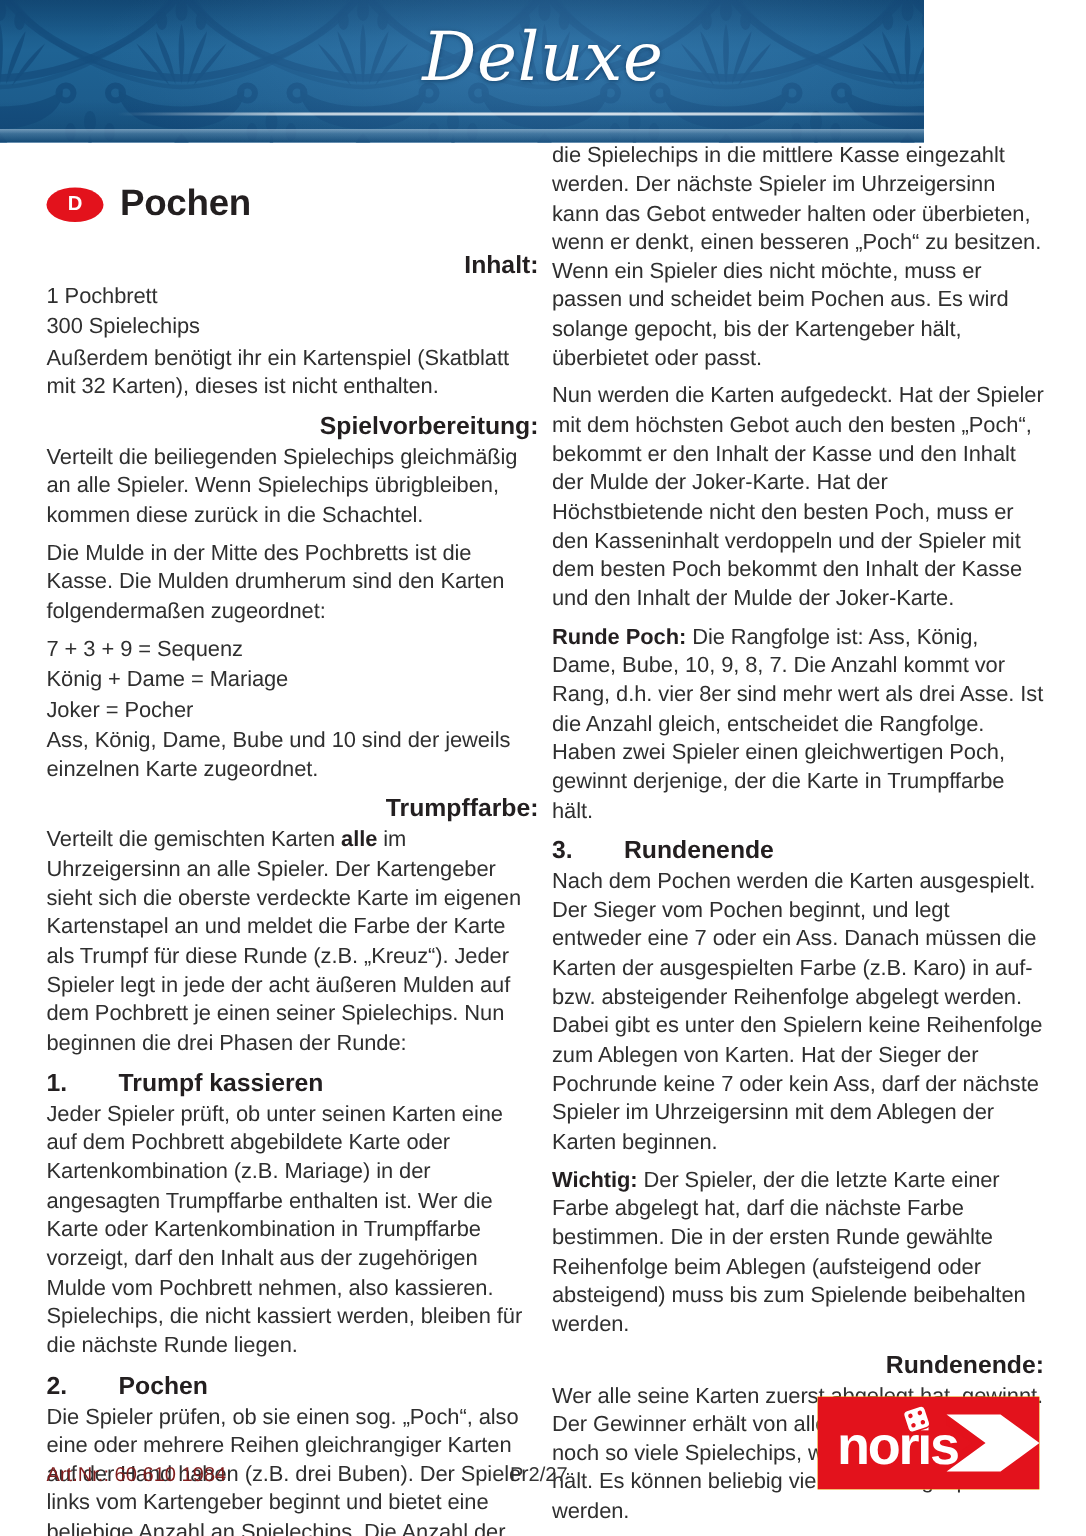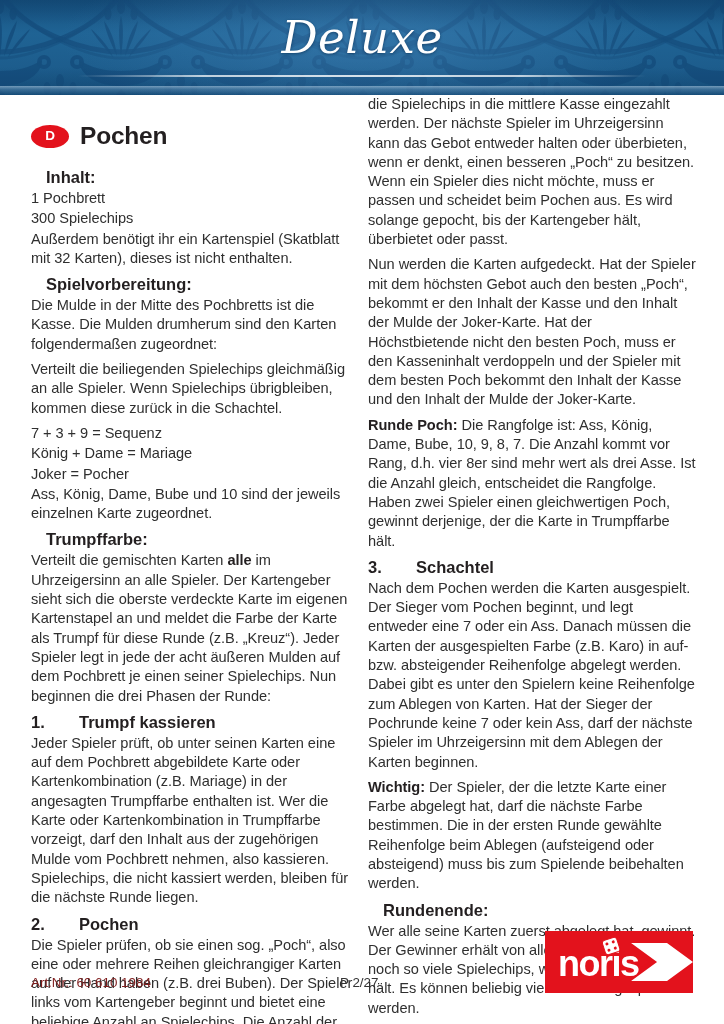--- a/index.html
+++ b/index.html
@@ -13,21 +13,21 @@
     font-family: "Liberation Sans", sans-serif;
     color: #2b2b2b;
     overflow: hidden;
     position: relative;
   }
 
   
   .header {
     position: absolute;
     left: 0; top: 0;
-    width: 724px;
+    width: 616px;
     height: 95px;
     overflow: hidden;
     background: #1d5b8f;
   }
   .header-bg {
     position: absolute;
     left: 0; top: 0;
     width: 724px;
     height: 95px;
   }
@@ -116,20 +116,21 @@
   .col-left  { left: 31px; }
   .col-right { left: 368px; top: 0px; }
 
   
   .h2 {
     font-size: 16.5px;
     font-weight: bold;
     color: #231f20;
     margin: 4px 0 1px 15px;
     line-height: 21px;
+    text-align: right;
   }
   .num-h {
     font-size: 16.5px;
     font-weight: bold;
     color: #231f20;
     margin: 6px 0 1px 0;
     line-height: 21px;
     display: flex;
   }
   .num-h .n { width: 48px; flex: none; }
@@ -255,22 +256,22 @@
   </div>
 
   <div class="col col-left">
 
     <div class="h2">Inhalt:</div>
     <p class="t tight">1 Pochbrett</p>
     <p class="t tight">300 Spielechips</p>
     <p class="t">Außerdem benötigt ihr ein Kartenspiel (Skatblatt mit 32 Karten), dieses ist nicht enthalten.</p>
 
     <div class="h2">Spielvorbereitung:</div>
+    <p class="t">Verteilt die beiliegenden Spielechips gleichmäßig an alle Spieler. Wenn Spielechips übrigbleiben, kommen diese zurück in die Schachtel.</p>
     <p class="t">Die Mulde in der Mitte des Pochbretts ist die Kasse. Die Mulden drumherum sind den Karten folgendermaßen zugeordnet:</p>
-    <p class="t">Verteilt die beiliegenden Spielechips gleichmäßig an alle Spieler. Wenn Spielechips übrigbleiben, kommen diese zurück in die Schachtel.</p>
     <p class="t tight">7 + 3 + 9 = Sequenz</p>
     <p class="t tight">König + Dame = Mariage</p>
     <p class="t tight">Joker = Pocher</p>
     <p class="t">Ass, König, Dame, Bube und 10 sind der jeweils einzelnen Karte zugeordnet.</p>
 
     <div class="h2">Trumpffarbe:</div>
     <p class="t"><span>Verteilt die gemischten Karten </span><b>alle</b><span> im Uhrzeigersinn an alle Spieler. Der Kartengeber sieht sich die oberste verdeckte Karte im eigenen Kartenstapel an und meldet die Farbe der Karte als Trumpf für diese Runde (z.B. „Kreuz“). Jeder Spieler legt in jede der acht äußeren Mulden auf dem Pochbrett je einen seiner Spielechips. Nun beginnen die drei Phasen der Runde:</span></p>
 
     <div class="num-h">
       <span class="n">1.</span>
@@ -287,21 +288,21 @@
 
   <div class="col col-right">
 
     <p class="t">die Spielechips in die mittlere Kasse eingezahlt werden. Der nächste Spieler im Uhrzeigersinn kann das Gebot entweder halten oder überbieten, wenn er denkt, einen besseren „Poch“ zu besitzen. Wenn ein Spieler dies nicht möchte, muss er passen und scheidet beim Pochen aus. Es wird solange gepocht, bis der Kartengeber hält, überbietet oder passt.</p>
     <p class="t">Nun werden die Karten aufgedeckt. Hat der Spieler mit dem höchsten Gebot auch den besten „Poch“, bekommt er den Inhalt der Kasse und den Inhalt der Mulde der Joker-Karte. Hat der Höchstbietende nicht den besten Poch, muss er den Kasseninhalt verdoppeln und der Spieler mit dem besten Poch bekommt den Inhalt der Kasse und den Inhalt der Mulde der Joker-Karte.</p>
 
     <p class="t"><b>Runde Poch:</b><span> Die Rangfolge ist: Ass, König, Dame, Bube, 10, 9, 8, 7. Die Anzahl kommt vor Rang, d.h. vier 8er sind mehr wert als drei Asse. Ist die Anzahl gleich, entscheidet die Rangfolge. Haben zwei Spieler einen gleichwertigen Poch, gewinnt derjenige, der die Karte in Trumpffarbe hält.</span></p>
 
     <div class="num-h">
       <span class="n">3.</span>
-      <span>Schachtel</span>
+      <span>Rundenende</span>
     </div>
     <p class="t">Nach dem Pochen werden die Karten ausgespielt. Der Sieger vom Pochen beginnt, und legt entweder eine 7 oder ein Ass. Danach müssen die Karten der ausgespielten Farbe (z.B. Karo) in auf- bzw. absteigender Reihenfolge abgelegt werden. Dabei gibt es unter den Spielern keine Reihenfolge zum Ablegen von Karten. Hat der Sieger der Pochrunde keine 7 oder kein Ass, darf der nächste Spieler im Uhrzeigersinn mit dem Ablegen der Karten beginnen.</p>
 
     <p class="t"><b>Wichtig:</b><span> Der Spieler, der die letzte Karte einer Farbe abgelegt hat, darf die nächste Farbe bestimmen. Die in der ersten Runde gewählte Reihenfolge beim Ablegen (aufsteigend oder absteigend) muss bis zum Spielende beibehalten werden.</span></p>
 
     <div class="h2">Rundenende:</div>
     <p class="t">Wer alle seine Karten zuerst abgelegt hat, gewinnt. Der Gewinner erhält von allen übrigen Mitspielern noch so viele Spielechips, wie jeder noch Karten hält. Es können beliebig viele Runden gespielt werden.</p>
   </div>
 
   <div class="footer-art">Art.Nr.: 60 610 1984</div>

